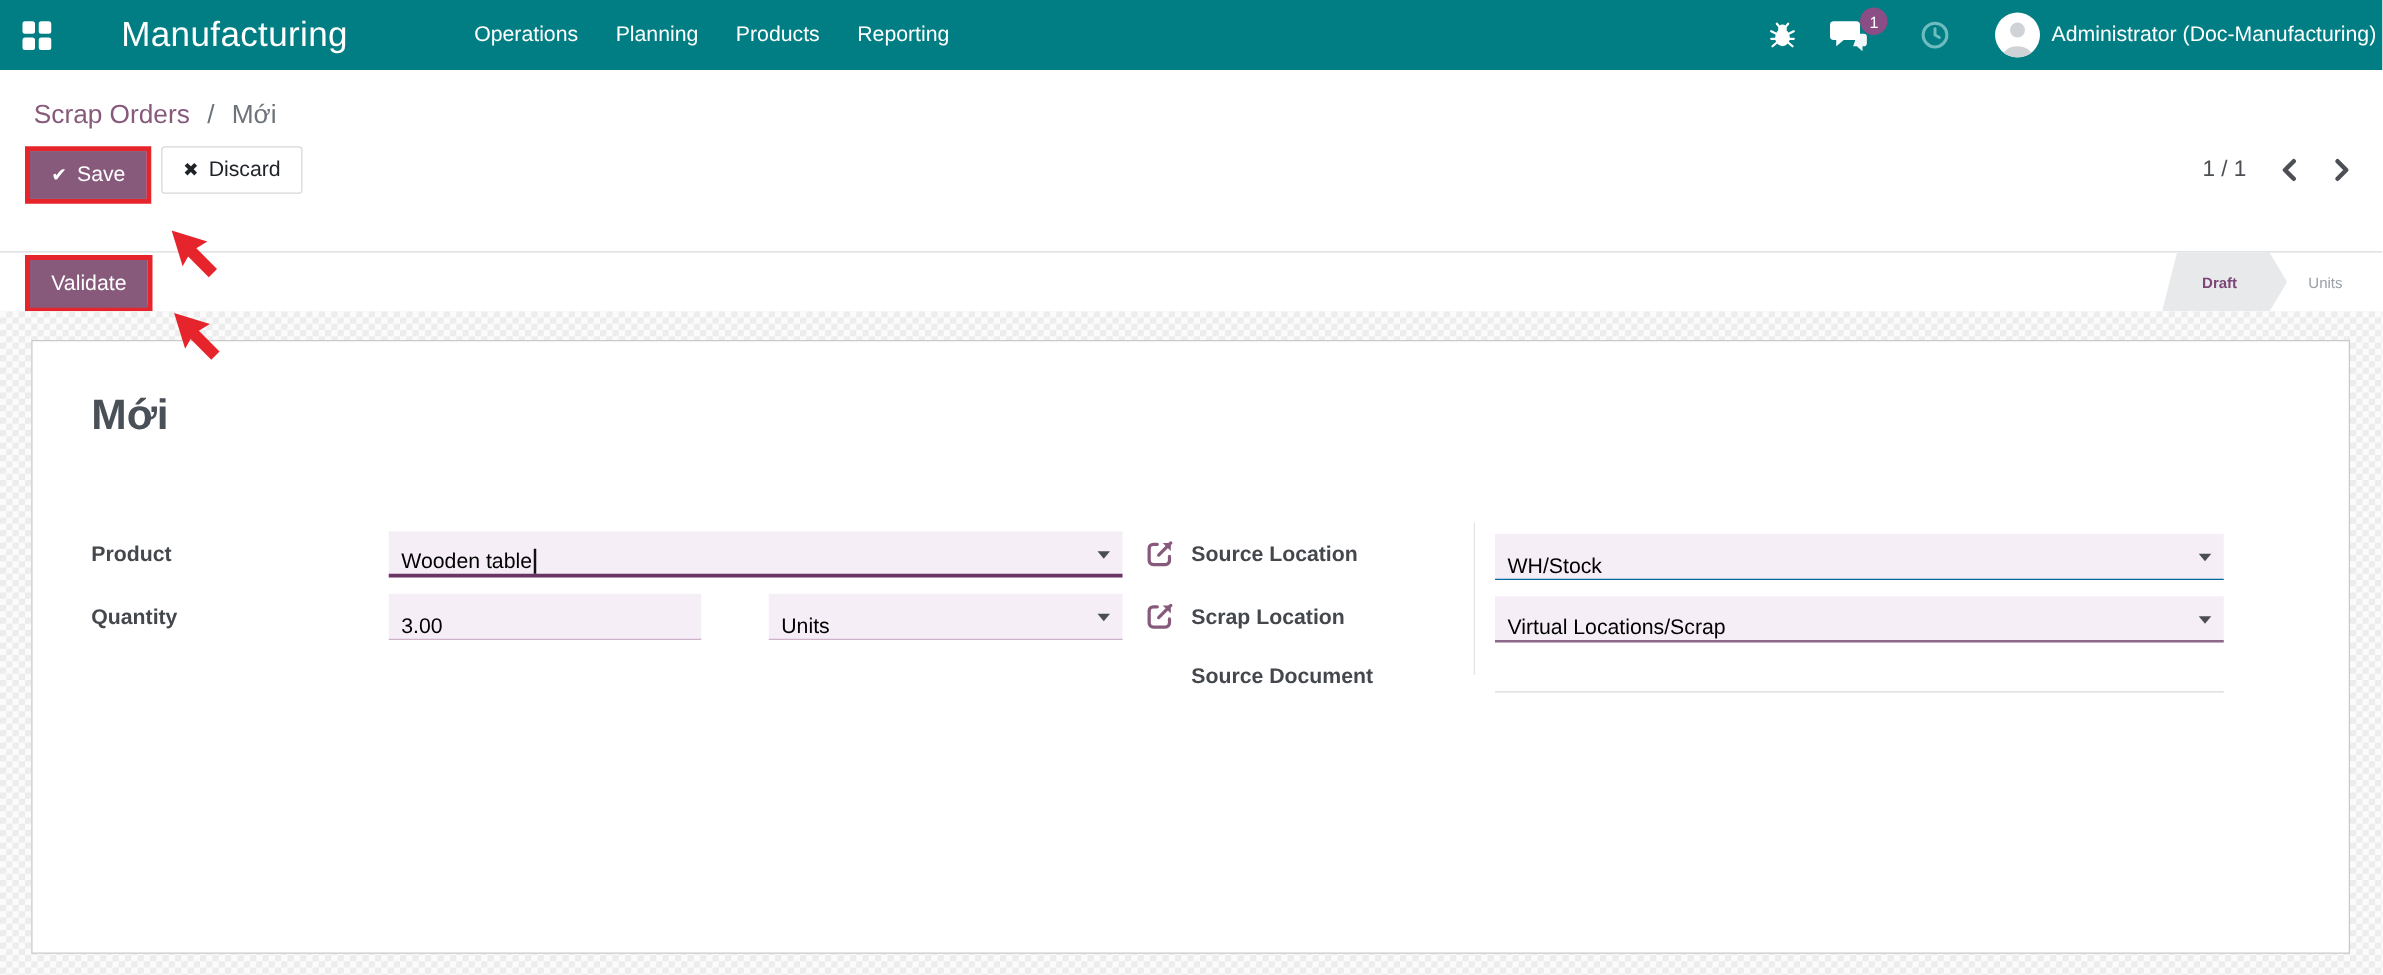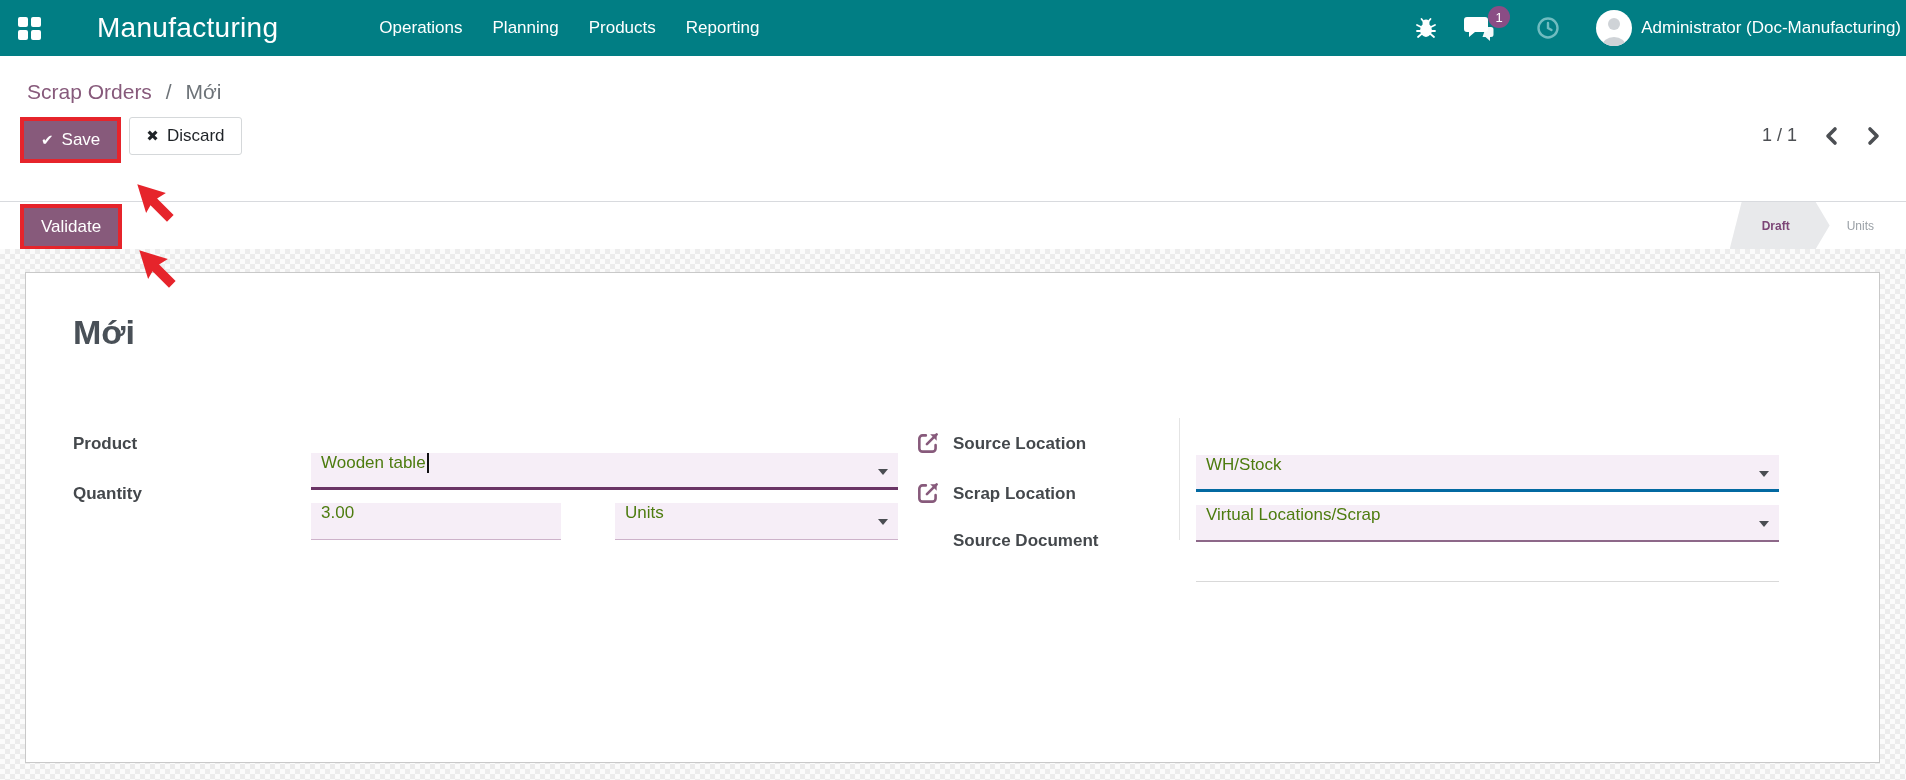--- a/index.html
+++ b/index.html
@@ -59,30 +59,30 @@
   
   .content { position:relative; height:531px; background-color:#fbfbfb;
     background-image:
       linear-gradient(45deg,#ececec 25%,transparent 25%,transparent 75%,#ececec 75%),
       linear-gradient(45deg,#ececec 25%,transparent 25%,transparent 75%,#ececec 75%);
     background-size:10px 10px; background-position:0 0,5px 5px; }
   .sheet { position:absolute; left:25px; top:23px; width:1855px; height:491px;
     background:#fff; border:1px solid #c9c9c9; }
   .sheet h1 { position:absolute; left:47px; top:40px; font-size:34px; font-weight:700; color:#495057; }
   .lbl { position:absolute; font-size:17px; font-weight:600; color:#44484c; white-space:nowrap; }
-  .field { position:absolute; background:#f6eef7; height:37px; font-size:17px; color:#4d7c0f;
-    display:flex; align-items:flex-start; padding:0 26px 0 10px; cursor:text;margin-top:28px; }
+  .field { position:absolute; background:#f6eef7; height:37px; font-size:17px; color:#000000;
+    display:flex; align-items:flex-end; padding:0 26px 0 10px; cursor:text; }
   .caret { position:absolute; right:10px; top:16px; width:0; height:0;
     border-left:5px solid transparent; border-right:5px solid transparent;
     border-top:6px solid #4a4d52; }
   .text-cursor { display:inline-block; width:2px; height:20px; background:#111; margin-left:1px; }
   .f-product { left:285px; top:152px; width:587px; border-bottom:3px solid #6a3465; }
   .f-qty { left:285px; top:202px; width:250px; border-bottom:1px solid #cdb2ca; }
   .f-uom { left:589px; top:202px; width:283px; border-bottom:1px solid #cdb2ca; cursor:pointer; }
-  .f-src { left:1170px; top:154px; width:583px; border-bottom:3px solid #0369a1; cursor:pointer; }
+  .f-src { left:1170px; top:154px; width:583px; border-bottom:1px solid #0369a1; cursor:pointer; }
   .f-scrap { left:1170px; top:204px; width:583px; border-bottom:2px solid #8d6889; cursor:pointer; }
   .f-doc { left:1170px; top:254px; width:583px; height:27px; background:transparent;
     border-bottom:1px solid #d9d9d9; padding:0 10px; }
   .vdivider { position:absolute; left:1153px; top:145px; width:1px; height:122px; background:#e4e4e4; }
   .extlink { position:absolute; width:26px; height:26px; cursor:pointer; }
 
   .cursor-arrow { position:absolute; z-index:50; }
 </style>
 </head>
 <body>

